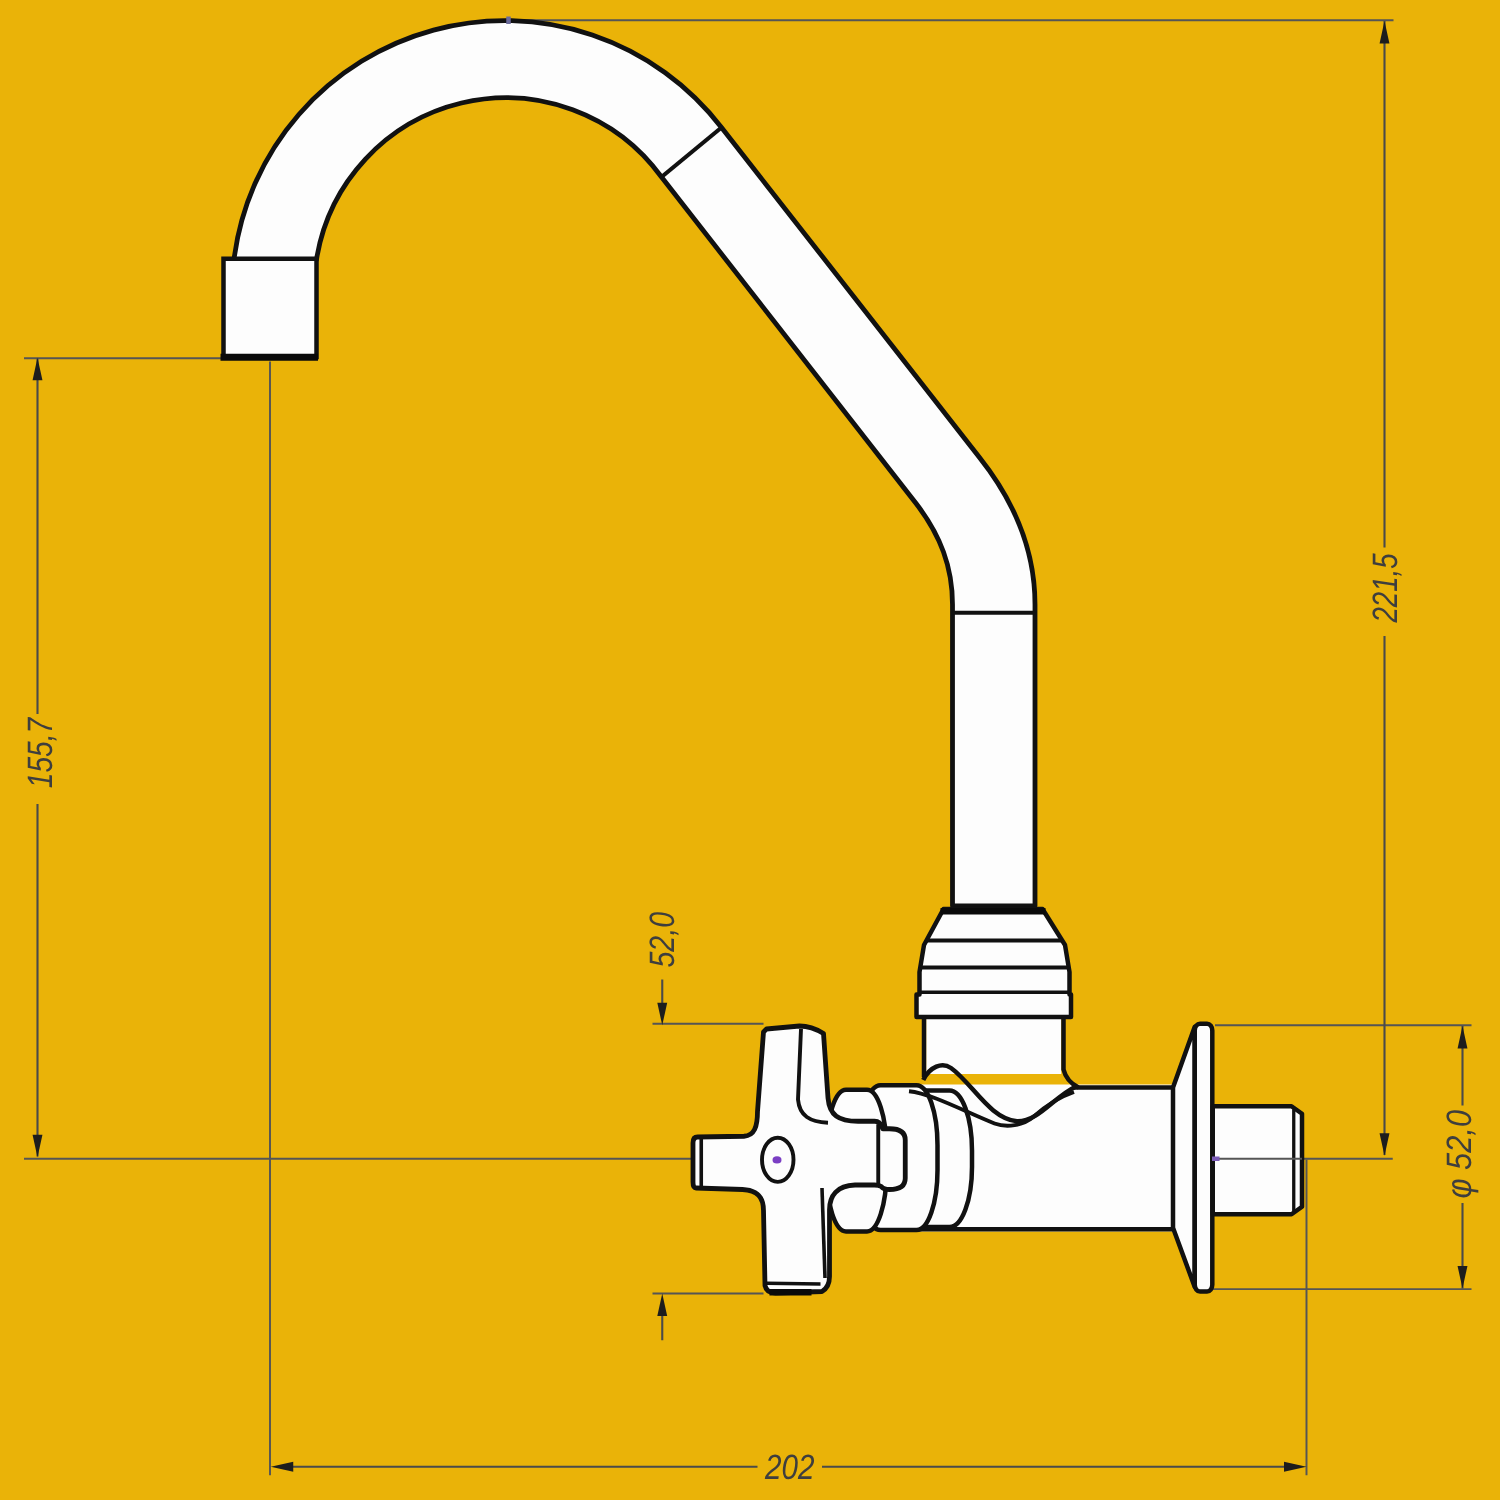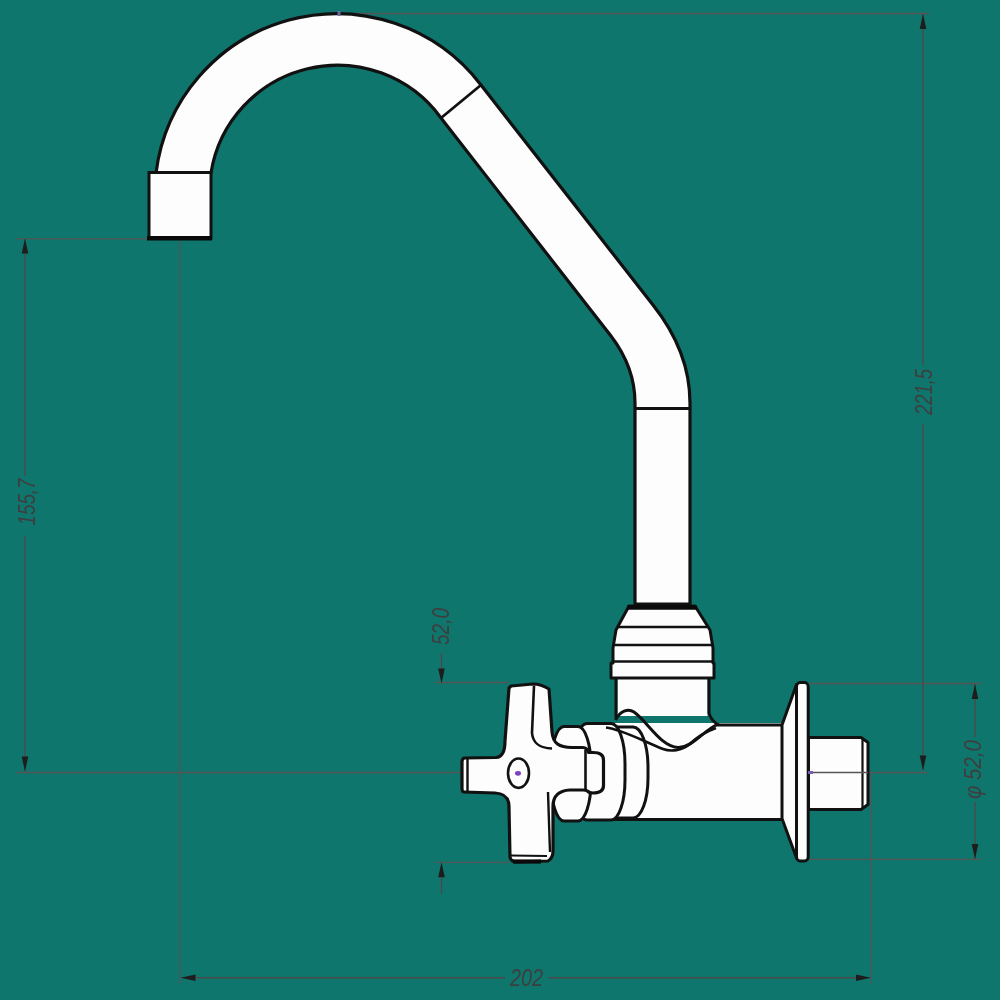--- a/index.html
+++ b/index.html
@@ -1,16 +1,16 @@
 <!DOCTYPE html>
 <html><head>
 <meta charset="utf-8">
 <style>
 html,body{margin:0;padding:0;background:#fff;}
-#stage{width:1000px;height:1000px;position:relative;background:#0f766e;overflow:hidden;}
+#stage{width:1000px;height:1000px;position:relative;background:#eab308;overflow:hidden;}
 text{font-family:"Liberation Sans",sans-serif;font-style:italic;fill:#3e3e3e;}
 </style>
 </head>
 <body>
 <div id="stage">
 <svg width="1000" height="1000" viewBox="0 0 1000 1000">
 
 <g stroke="#555" stroke-width="1.3" fill="none">
 
   <line x1="339" y1="13.5" x2="929" y2="13.5"></line>

